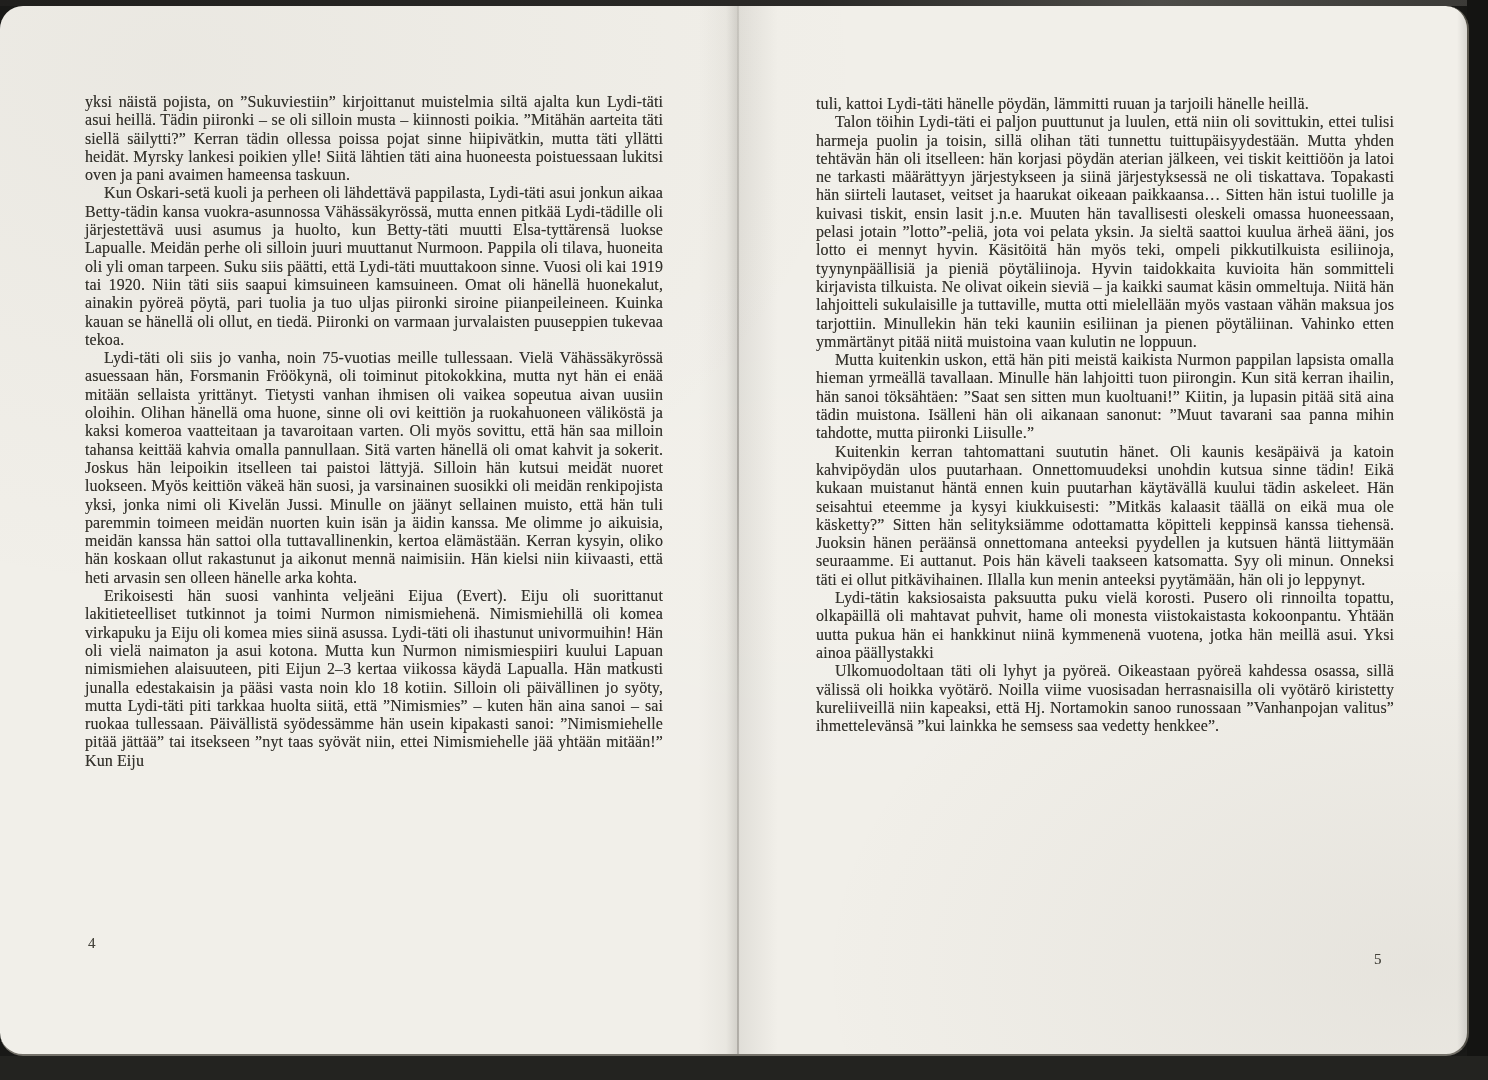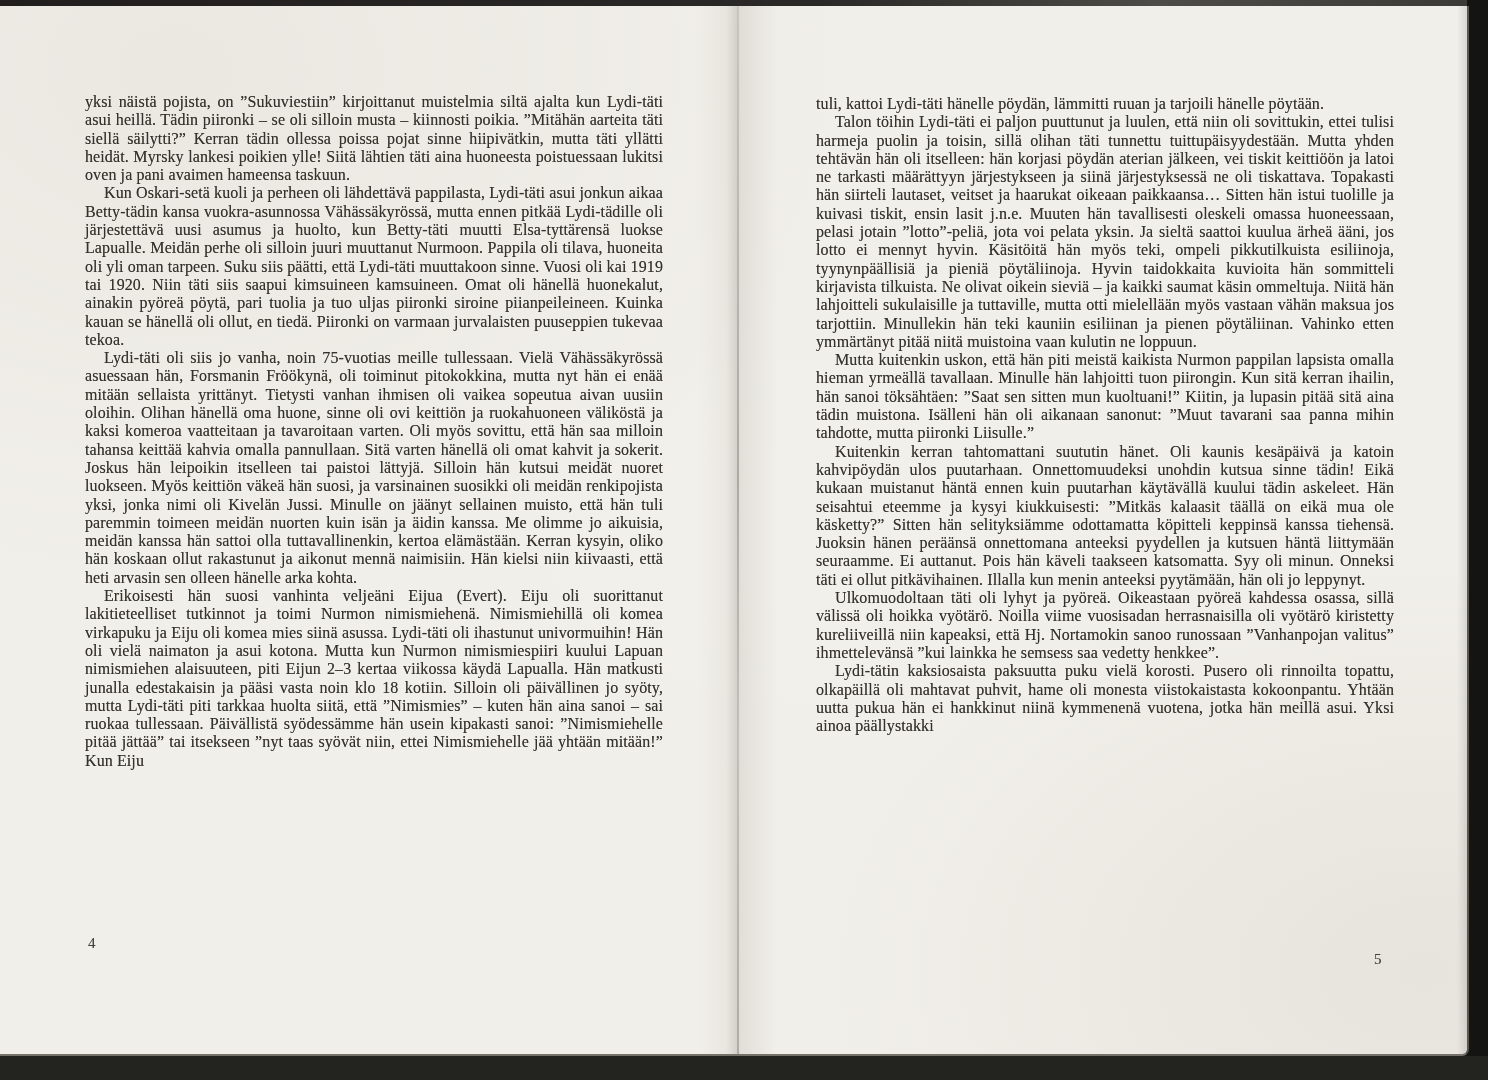--- a/index.html
+++ b/index.html
@@ -33,20 +33,21 @@
     left: 0; top: 6px;
     width: 1467px; height: 1048px;
     background:
       radial-gradient(ellipse at 12% 6%, rgba(125,120,108,0.06), rgba(0,0,0,0) 38%),
       radial-gradient(ellipse at 97% 92%, rgba(120,112,100,0.09), rgba(0,0,0,0) 30%),
       radial-gradient(ellipse at 55% 50%, rgba(255,255,255,0.05), rgba(0,0,0,0) 60%),
       #f1efe9;
     border-bottom: 2px solid #75726a;
     border-right: 2px solid #5b584f;
     border-bottom-right-radius: 7px;
+    border-radius: 23px;
   }
   
   .gutter {
     position: absolute; left: 698px; top: 0; width: 80px; height: 100%;
     background: linear-gradient(90deg,
       rgba(0,0,0,0) 0%,
       rgba(80,74,64,0.05) 35%,
       rgba(64,59,51,0.16) 48%,
       rgba(64,59,51,0.09) 53%,
       rgba(0,0,0,0) 100%);
@@ -104,21 +105,21 @@
 
   <div class="text-block left">
     <p class="para">yksi näistä pojista, on ”Sukuviestiin” kirjoittanut muistelmia siltä ajalta kun Lydi-täti asui heillä. Tädin piironki – se oli silloin musta – kiinnosti poikia. ”Mitähän aarteita täti siellä säilytti?” Kerran tädin ollessa poissa pojat sinne hiipivätkin, mutta täti yllätti heidät. Myrsky lankesi poikien ylle! Siitä lähtien täti aina huoneesta poistuessaan lukitsi oven ja pani avaimen hameensa taskuun.</p>
     <p class="para indent">Kun Oskari-setä kuoli ja perheen oli lähdettävä pappilasta, Lydi-täti asui jonkun aikaa Betty-tädin kansa vuokra-asunnossa Vähässäkyrössä, mutta ennen pitkää Lydi-tädille oli järjestettävä uusi asumus ja huolto, kun Betty-täti muutti Elsa-tyttärensä luokse Lapualle. Meidän perhe oli silloin juuri muuttanut Nurmoon. Pappila oli tilava, huoneita oli yli oman tarpeen. Suku siis päätti, että Lydi-täti muuttakoon sinne. Vuosi oli kai 1919 tai 1920. Niin täti siis saapui kimsuineen kamsuineen. Omat oli hänellä huonekalut, ainakin pyöreä pöytä, pari tuolia ja tuo uljas piironki siroine piianpeileineen. Kuinka kauan se hänellä oli ollut, en tiedä. Piironki on varmaan jurvalaisten puuseppien tukevaa tekoa.</p>
     <p class="para indent">Lydi-täti oli siis jo vanha, noin 75-vuotias meille tullessaan. Vielä Vähässäkyrössä asuessaan hän, Forsmanin Fröökynä, oli toiminut pitokokkina, mutta nyt hän ei enää mitään sellaista yrittänyt. Tietysti vanhan ihmisen oli vaikea sopeutua aivan uusiin oloihin. Olihan hänellä oma huone, sinne oli ovi keittiön ja ruokahuoneen väliköstä ja kaksi komeroa vaatteitaan ja tavaroitaan varten. Oli myös sovittu, että hän saa milloin tahansa keittää kahvia omalla pannullaan. Sitä varten hänellä oli omat kahvit ja sokerit. Joskus hän leipoikin itselleen tai paistoi lättyjä. Silloin hän kutsui meidät nuoret luokseen. Myös keittiön väkeä hän suosi, ja varsinainen suosikki oli meidän renkipojista yksi, jonka nimi oli Kivelän Jussi. Minulle on jäänyt sellainen muisto, että hän tuli paremmin toimeen meidän nuorten kuin isän ja äidin kanssa. Me olimme jo aikuisia, meidän kanssa hän sattoi olla tuttavallinenkin, kertoa elämästään. Kerran kysyin, oliko hän koskaan ollut rakastunut ja aikonut mennä naimisiin. Hän kielsi niin kiivaasti, että heti arvasin sen olleen hänelle arka kohta.</p>
     <p class="para indent">Erikoisesti hän suosi vanhinta veljeäni Eijua (Evert). Eiju oli suorittanut lakitieteelliset tutkinnot ja toimi Nurmon nimismiehenä. Nimismiehillä oli komea virkapuku ja Eiju oli komea mies siinä asussa. Lydi-täti oli ihastunut univormuihin! Hän oli vielä naimaton ja asui kotona. Mutta kun Nurmon nimismiespiiri kuului Lapuan nimismiehen alaisuuteen, piti Eijun 2–3 kertaa viikossa käydä Lapualla. Hän matkusti junalla edestakaisin ja pääsi vasta noin klo 18 kotiin. Silloin oli päivällinen jo syöty, mutta Lydi-täti piti tarkkaa huolta siitä, että ”Nimismies” – kuten hän aina sanoi – sai ruokaa tullessaan. Päivällistä syödessämme hän usein kipakasti sanoi: ”Nimismiehelle pitää jättää” tai itsekseen ”nyt taas syövät niin, ettei Nimismiehelle jää yhtään mitään!” Kun Eiju</p>
   </div>
   <div class="pageno left">4</div>
 
   <div class="text-block right">
-    <p class="para">tuli, kattoi Lydi-täti hänelle pöydän, lämmitti ruuan ja tarjoili hänelle pöytään.</p>
+    <p class="para">tuli, kattoi Lydi-täti hänelle pöydän, lämmitti ruuan ja tarjoili hänelle heillä.</p>
     <p class="para indent">Talon töihin Lydi-täti ei paljon puuttunut ja luulen, että niin oli sovittukin, ettei tulisi harmeja puolin ja toisin, sillä olihan täti tunnettu tuittupäisyydestään. Mutta yhden tehtävän hän oli itselleen: hän korjasi pöydän aterian jälkeen, vei tiskit keittiöön ja latoi ne tarkasti määrättyyn järjestykseen ja siinä järjestyksessä ne oli tiskattava. Topakasti hän siirteli lautaset, veitset ja haarukat oikeaan paikkaansa… Sitten hän istui tuolille ja kuivasi tiskit, ensin lasit j.n.e. Muuten hän tavallisesti oleskeli omassa huoneessaan, pelasi jotain ”lotto”-peliä, jota voi pelata yksin. Ja sieltä saattoi kuulua ärheä ääni, jos lotto ei mennyt hyvin. Käsitöitä hän myös teki, ompeli pikkutilkuista esiliinoja, tyynynpäällisiä ja pieniä pöytäliinoja. Hyvin taidokkaita kuvioita hän sommitteli kirjavista tilkuista. Ne olivat oikein sieviä – ja kaikki saumat käsin ommeltuja. Niitä hän lahjoitteli sukulaisille ja tuttaville, mutta otti mielellään myös vastaan vähän maksua jos tarjottiin. Minullekin hän teki kauniin esiliinan ja pienen pöytäliinan. Vahinko etten ymmärtänyt pitää niitä muistoina vaan kulutin ne loppuun.</p>
     <p class="para indent">Mutta kuitenkin uskon, että hän piti meistä kaikista Nurmon pappilan lapsista omalla hieman yrmeällä tavallaan. Minulle hän lahjoitti tuon piirongin. Kun sitä kerran ihailin, hän sanoi töksähtäen: ”Saat sen sitten mun kuoltuani!” Kiitin, ja lupasin pitää sitä aina tädin muistona. Isälleni hän oli aikanaan sanonut: ”Muut tavarani saa panna mihin tahdotte, mutta piironki Liisulle.”</p>
     <p class="para indent">Kuitenkin kerran tahtomattani suututin hänet. Oli kaunis kesäpäivä ja katoin kahvipöydän ulos puutarhaan. Onnettomuudeksi unohdin kutsua sinne tädin! Eikä kukaan muistanut häntä ennen kuin puutarhan käytävällä kuului tädin askeleet. Hän seisahtui eteemme ja kysyi kiukkuisesti: ”Mitkäs kalaasit täällä on eikä mua ole käsketty?” Sitten hän selityksiämme odottamatta köpitteli keppinsä kanssa tiehensä. Juoksin hänen peräänsä onnettomana anteeksi pyydellen ja kutsuen häntä liittymään seuraamme. Ei auttanut. Pois hän käveli taakseen katsomatta. Syy oli minun. Onneksi täti ei ollut pitkävihainen. Illalla kun menin anteeksi pyytämään, hän oli jo leppynyt.</p>
+    <p class="para indent">Lydi-tätin kaksiosaista paksuutta puku vielä korosti. Pusero oli rinnoilta topattu, olkapäillä oli mahtavat puhvit, hame oli monesta viistokaistasta kokoonpantu. Yhtään uutta pukua hän ei hankkinut niinä kymmenenä vuotena, jotka hän meillä asui. Yksi ainoa päällystakki</p>
     <p class="para indent">Ulkomuodoltaan täti oli lyhyt ja pyöreä. Oikeastaan pyöreä kahdessa osassa, sillä välissä oli hoikka vyötärö. Noilla viime vuosisadan herrasnaisilla oli vyötärö kiristetty kureliiveillä niin kapeaksi, että Hj. Nortamokin sanoo runossaan ”Vanhanpojan valitus” ihmettelevänsä ”kui lainkka he semsess saa vedetty henkkee”.</p>
-    <p class="para indent">Lydi-tätin kaksiosaista paksuutta puku vielä korosti. Pusero oli rinnoilta topattu, olkapäillä oli mahtavat puhvit, hame oli monesta viistokaistasta kokoonpantu. Yhtään uutta pukua hän ei hankkinut niinä kymmenenä vuotena, jotka hän meillä asui. Yksi ainoa päällystakki</p>
   </div>
   <div class="pageno right">5</div>
 </div>
 
 </body></html>

